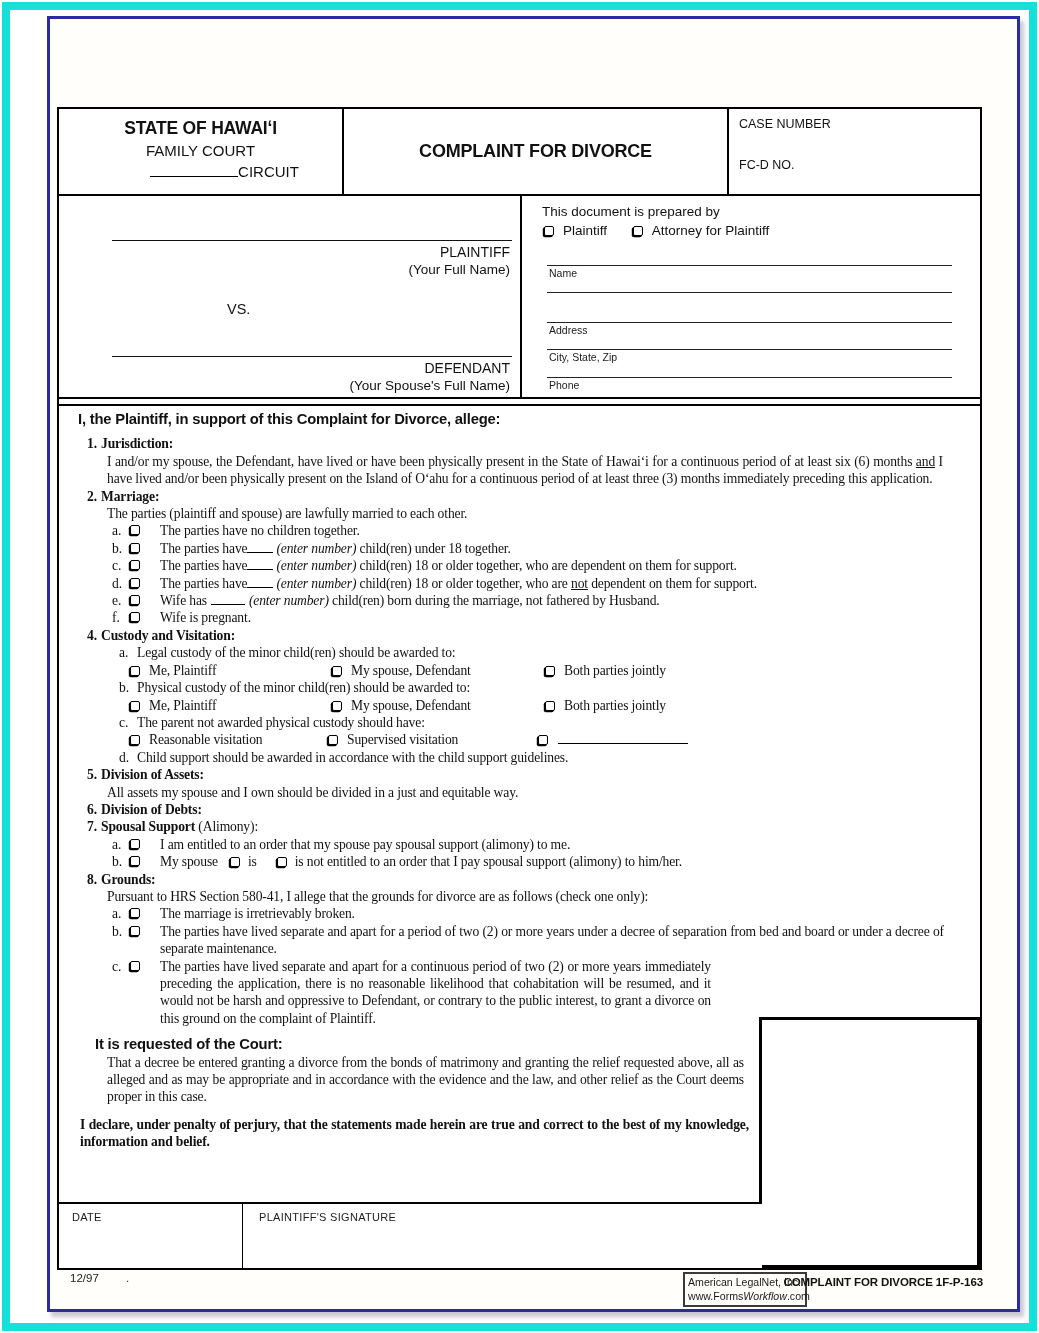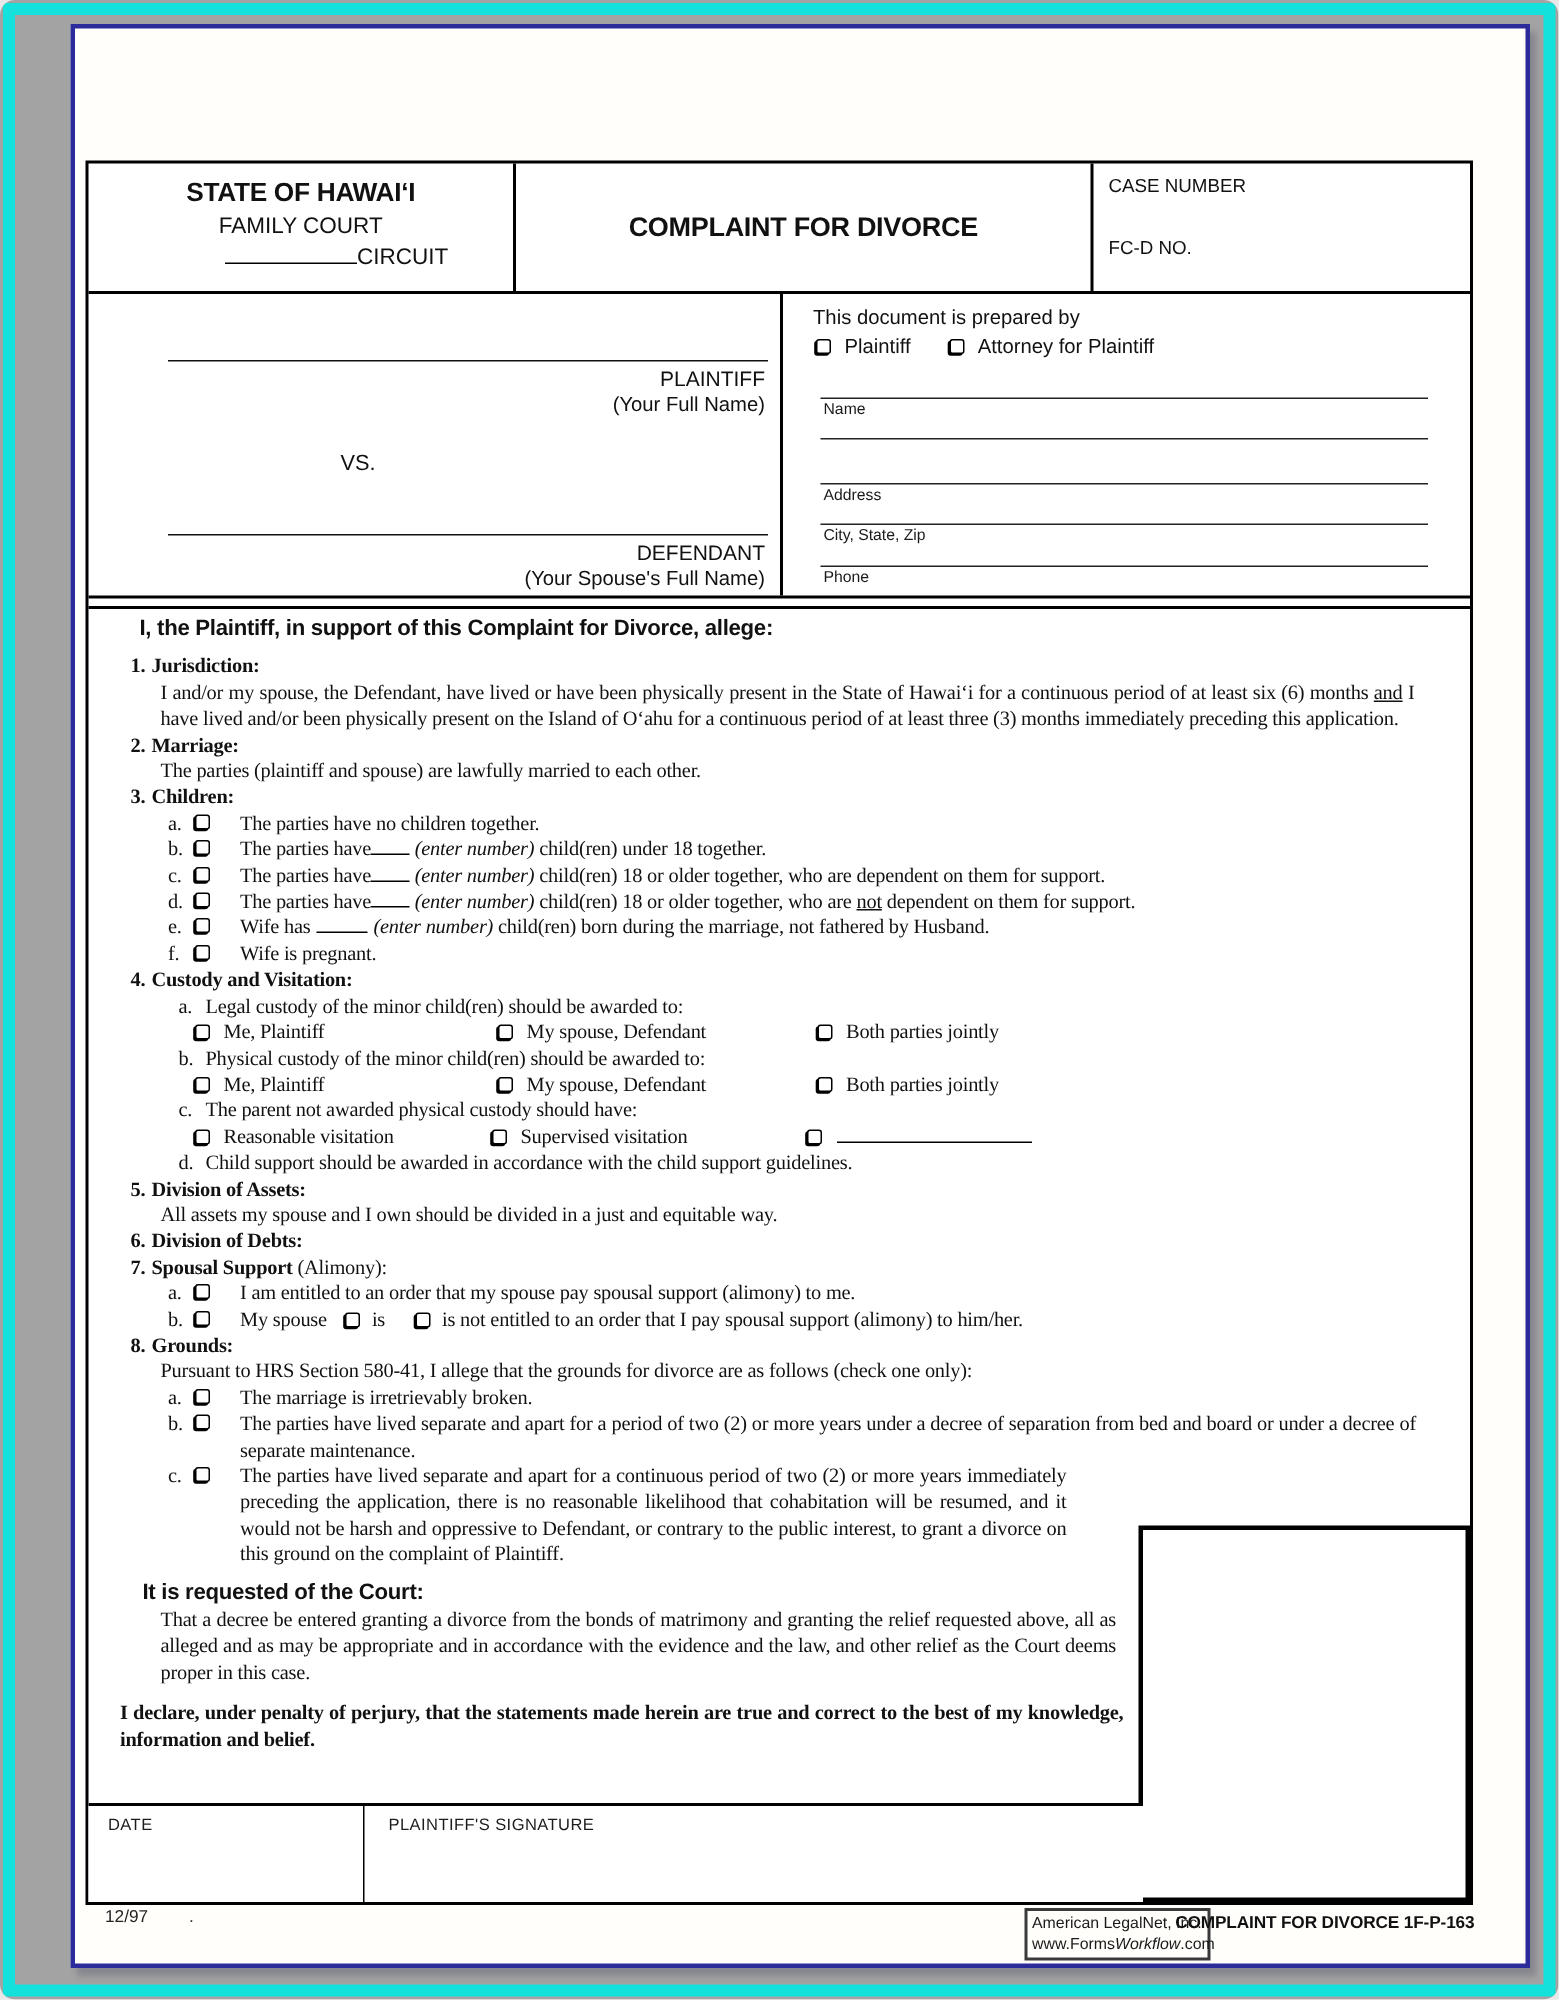--- a/index.html
+++ b/index.html
@@ -1,18 +1,18 @@
 <!DOCTYPE html>
 <html><head>
 <meta charset="utf-8">
 <style>
   * { box-sizing: border-box; margin: 0; padding: 0; }
   html,body { background:#e8e8e8; }
-  .canvas { position:relative; width:1039px; height:1333px; background:#a3a3a3; overflow:hidden;
-            font-family:"Liberation Sans", sans-serif; color:#111;border-radius:10px; }
+  .canvas { position:relative; width:1039px; height:1333px; background:#ffffff; overflow:hidden;
+            font-family:"Liberation Sans", sans-serif; color:#111; }
   .cyan-frame { position:absolute; inset:2px; border:8px solid #14e1dc; }
   .navy-frame { position:absolute; left:47px; top:16px; right:19px; bottom:21px;
                 border:3px solid #2b2b9c; background:#fffefa;
                 box-shadow:4px 5px 4px rgba(60,60,90,.28); }
 
   
   .form-box { position:absolute; left:57px; top:107px; width:925px; height:1163px;
               border:2.5px solid #000; background:#fff; }
 
   
@@ -40,21 +40,21 @@
   .prep-head { position:absolute; left:20px; top:8px; font-size:13.5px; }
   .prep-opts { position:absolute; left:22px; top:27px; font-size:13.5px; }
   .fline { position:absolute; left:25px; width:405px; border-bottom:1.4px solid #222; height:0; }
   .flabel { position:absolute; left:2px; top:2px; font-size:10.5px; color:#1a1a1a; white-space:nowrap; }
 
   
   .body-box { position:absolute; left:0; top:295px; right:0; bottom:0; border-top:2.5px solid #000;
               font-family:"Liberation Serif", serif; font-size:13.6px; line-height:17.4px;
               letter-spacing:-0.15px; padding-top:5px; }
   .intro { font-family:"Liberation Sans", sans-serif; font-size:14.8px; font-weight:bold;
-           letter-spacing:-0.2px; padding-left:34px; margin-bottom:7px; }
+           letter-spacing:-0.2px; padding-left:19px; margin-bottom:7px; }
   .sh { font-weight:bold; padding-left:28px; }
   .sh .num { display:inline-block; min-width:14px; }
   .sh .t2 { font-weight:normal; }
   .sp { padding-left:48px; padding-right:37px; text-align:justify; }
   .ci { position:relative; padding-left:101px; padding-right:36px; }
   .ci .ltr { position:absolute; left:53px; top:0; }
   .ci .cbx { position:absolute; left:71px; top:3px; }
   .ci4 { position:relative; padding-left:78px; }
   .ci4 .ltr { position:absolute; left:60px; top:0; }
   .ci-c { width:688px; text-align:justify; }
@@ -155,21 +155,20 @@
 
     <div class="body-box">
       <div class="intro">I, the Plaintiff, in support of this Complaint for Divorce, allege:</div>
 
       <div class="sh"><span class="num">1.</span><span>Jurisdiction:</span></div>
       <div class="sp"><span>I and/or my spouse, the Defendant, have lived or have been physically present in the State of Hawaiʻi for a continuous period of at least six (6) months </span><span class="ul">and</span><span> I have lived and/or been physically present on the Island of Oʻahu for a continuous period of at least three (3) months immediately preceding this application.</span></div>
 
       <div class="sh"><span class="num">2.</span><span>Marriage:</span></div>
       <div class="sp">The parties (plaintiff and spouse) are lawfully married to each other.</div>
 
-      <div class="sh"><span class="num">3.</span><span>Children:</span></div>
       <div class="ci">
         <span class="ltr">a.</span><span class="cb cbx"></span><span>The parties have no children together.</span>
       </div>
       <div class="ci">
         <span class="ltr">b.</span><span class="cb cbx"></span><span>The parties have</span><span class="bl w26"></span><span class="it">(enter number)</span><span> child(ren) under 18 together.</span>
       </div>
       <div class="ci">
         <span class="ltr">c.</span><span class="cb cbx"></span><span>The parties have</span><span class="bl w26"></span><span class="it">(enter number)</span><span> child(ren) 18 or older together, who are dependent on them for support.</span>
       </div>
       <div class="ci">

